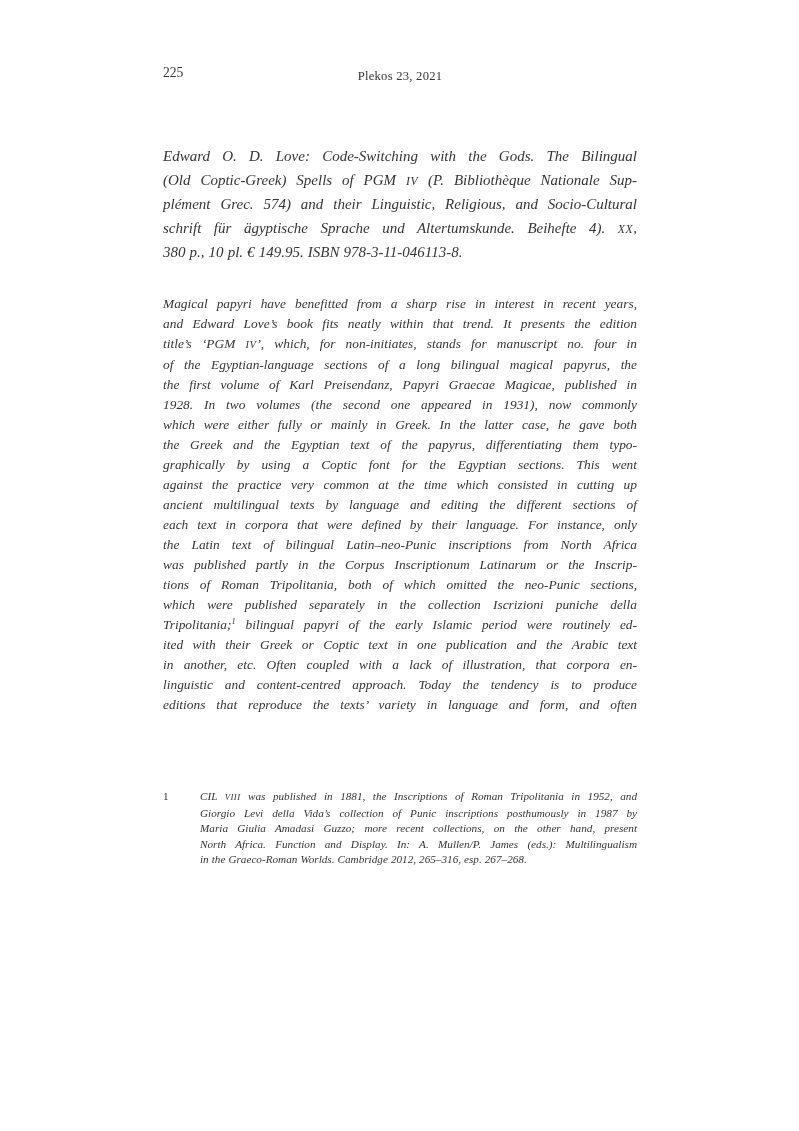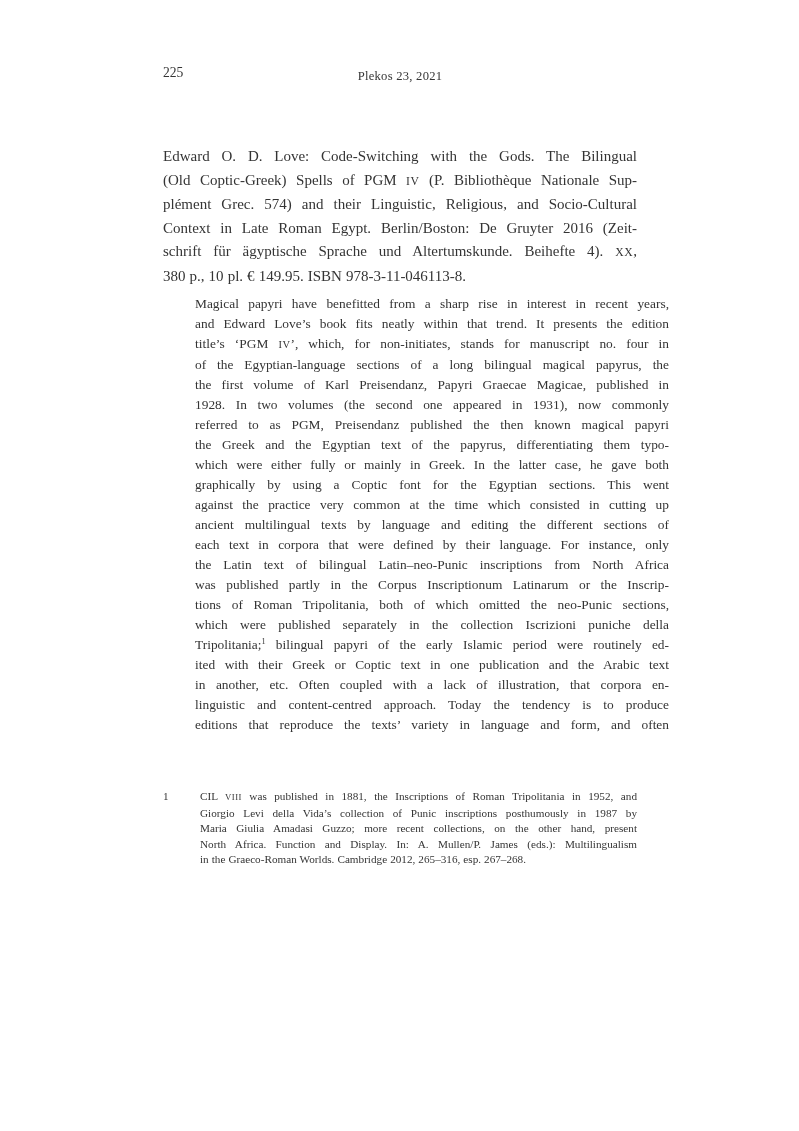--- a/index.html
+++ b/index.html
@@ -37,21 +37,20 @@
     font-size: 15px;
     line-height: 23.5px;
   }
   .body-block {
     position: absolute;
     top: 294px;
     left: 163px;
     width: 474px;
     font-size: 13.4px;
     line-height: 20px;
-    margin-left: 32px;
   }
   .footnote-block {
     position: absolute;
     top: 789px;
     left: 163px;
     width: 474px;
     font-size: 11.2px;
     line-height: 15.6px;
   }
   .fn-num {
@@ -60,55 +59,54 @@
     top: 0;
   }
   .fn-text {
     margin-left: 37px;
   }
   
   .line {
     text-align: justify;
     text-align-last: justify;
     word-spacing: 0.02em;
+    font-style: italic;
   }
   .line.last { text-align-last: left; }
   
   .justify-all .line.last { text-align-last: justify; }
   .sc { font-size: 0.78em; letter-spacing: 0.05em; }
   .sup { font-size: 0.62em; vertical-align: super; line-height: 0; }
 </style>
 </head>
 <body>
 
 <div class="page">
 
   <div class="running-head">Plekos 23, 2021</div>
 
   <div class="page-number">225</div>
 
   <section class="title-block">
       <div class="line"><span>Edward O. D. Love: Code-Switching with the Gods. The Bilingual</span></div>
       <div class="line"><span>(Old Coptic-Greek) Spells of PGM </span><span class="sc">IV</span><span> (P. Bibliothèque Nationale Sup-</span></div>
       <div class="line"><span>plément Grec. 574) and their Linguistic, Religious, and Socio-Cultural</span></div>
-      <div class="line"><span>Context in Late Roman Egypt. Berlin/Boston: De Gruyter 2016 (Zeit-</span></div>
       <div class="line"><span>schrift für ägyptische Sprache und Altertumskunde. Beihefte 4). </span><span class="sc">XX</span><span>,</span></div>
       <div class="line last"><span>380 p., 10 pl. € 149.95. ISBN 978-3-11-046113-8.</span></div>
     </section>
 
   <section class="body-block justify-all">
       <div class="line"><span>Magical papyri have benefitted from a sharp rise in interest in recent years,</span></div>
       <div class="line"><span>and Edward Love’s book fits neatly within that trend. It presents the edition</span></div>
       <div class="line"><span>title’s ‘PGM </span><span class="sc">IV</span><span>’, which, for non-initiates, stands for manuscript no. four in</span></div>
       <div class="line"><span>of the Egyptian-language sections of a long bilingual magical papyrus, the</span></div>
       <div class="line"><span>the first volume of Karl Preisendanz, Papyri Graecae Magicae, published in</span></div>
       <div class="line"><span>1928. In two volumes (the second one appeared in 1931), now commonly</span></div>
-      <div class="line"><span>referred to as PGM, Preisendanz published the then known magical papyri</span></div>
+      <div class="line"><span>which were either fully or mainly in Greek. In the latter case, he gave both</span></div>
       <div class="line"><span>the Greek and the Egyptian text of the papyrus, differentiating them typo-</span></div>
-      <div class="line"><span>which were either fully or mainly in Greek. In the latter case, he gave both</span></div>
       <div class="line"><span>graphically by using a Coptic font for the Egyptian sections. This went</span></div>
       <div class="line"><span>against the practice very common at the time which consisted in cutting up</span></div>
       <div class="line"><span>ancient multilingual texts by language and editing the different sections of</span></div>
       <div class="line"><span>each text in corpora that were defined by their language. For instance, only</span></div>
       <div class="line"><span>the Latin text of bilingual Latin–neo-Punic inscriptions from North Africa</span></div>
       <div class="line"><span>was published partly in the Corpus Inscriptionum Latinarum or the Inscrip-</span></div>
       <div class="line"><span>tions of Roman Tripolitania, both of which omitted the neo-Punic sections,</span></div>
       <div class="line"><span>which were published separately in the collection Iscrizioni puniche della</span></div>
       <div class="line"><span>Tripolitania;</span><span class="sup">1</span><span> bilingual papyri of the early Islamic period were routinely ed-</span></div>
       <div class="line"><span>ited with their Greek or Coptic text in one publication and the Arabic text</span></div>

